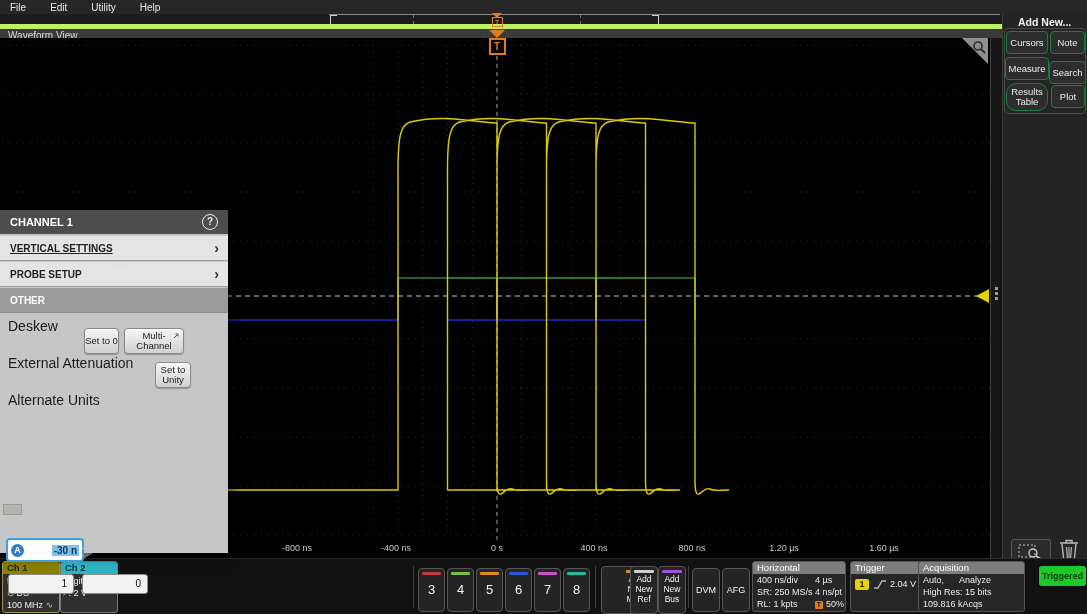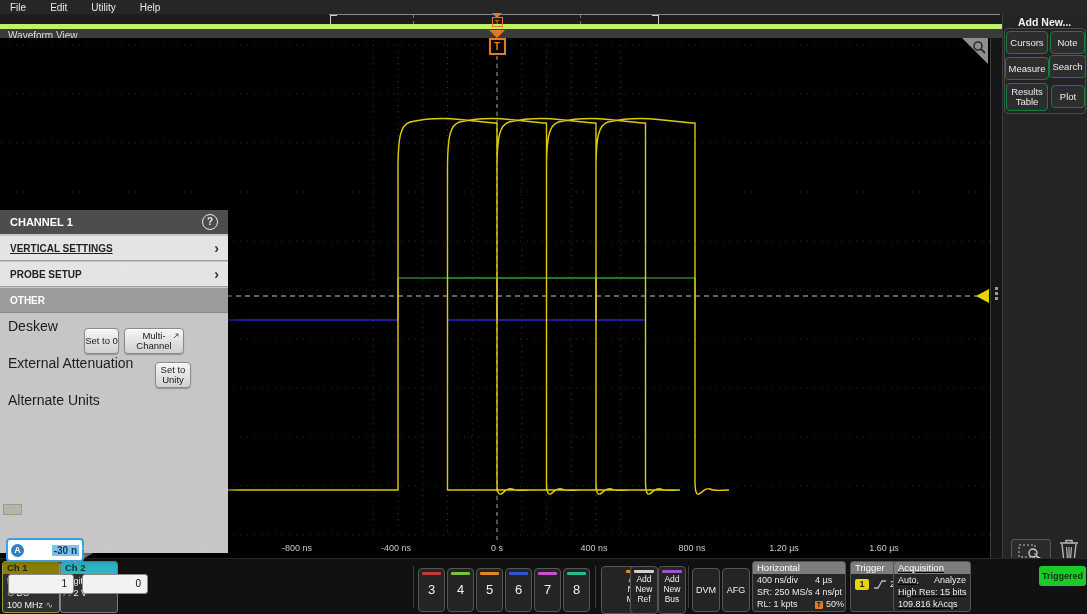--- a/index.html
+++ b/index.html
@@ -247,22 +247,22 @@
 
   <span id="ghost-clock" class="abs">Clock</span>
   <span id="ghost-c1" class="abs">C 1</span>
 
   <div id="rightpanel" class="abs"></div>
   <span id="addnew-title" class="abs">Add New...</span>
   <div id="addnew-box" class="abs"></div>
   <div class="rp-btn abs" style="left:1006px;top:31px;width:40px;height:21px;">Cursors</div>
   <div class="rp-btn abs" style="left:1050px;top:31px;width:33px;height:21px;">Note</div>
   <div class="rp-btn abs" style="left:1005px;top:57px;width:42px;height:21px;">Measure</div>
-  <div class="rp-btn abs" style="left:1049px;top:55px;width:35px;height:21px;">Search</div>
-  <div class="rp-btn abs" style="left:1006px;top:83px;width:40px;height:26px;">Results Table</div>
+  <div class="rp-btn abs" style="left:1049px;top:61px;width:35px;height:21px;">Search</div>
+  <div class="rp-btn abs" style="left:1006px;top:83px;width:40px;height:26px;border-radius:10px;">Results Table</div>
   <div class="rp-btn abs" style="left:1051px;top:85px;width:32px;height:21px;">Plot</div>
 
   <div id="btn-zoombox" class="abs">
     <svg width="26" height="16" viewBox="0 0 26 16">
       <rect x="1" y="1" width="16" height="12" fill="none" stroke="#c9c9c9" stroke-width="1" stroke-dasharray="2 2"></rect>
       <circle cx="15" cy="9" r="4" fill="none" stroke="#c9c9c9" stroke-width="1.4"></circle>
       <line x1="18" y1="12" x2="23" y2="15" stroke="#c9c9c9" stroke-width="1.6"></line>
     </svg>
   </div>
   <div id="btn-trash" class="abs">
@@ -351,21 +351,21 @@
     <div class="hdr">Trigger</div>
     <div class="row" style="margin-top:4px;display:flex;align-items:center;">
       <span id="trig-src">1</span>
       <svg width="14" height="11" viewBox="0 0 14 11" style="margin-right:3px;">
         <polyline points="1,9 5,9 9,2 13,2" fill="none" stroke="#bbb" stroke-width="1.3"></polyline>
       </svg>
       <span>2.04 V</span>
     </div>
   </div>
 
-  <div class="info-panel" style="left:893px;width:78px;text-decoration:underline;">
+  <div class="info-panel" style="left:918px;width:107px;">
     <div class="hdr">Acquisition</div>
     <div class="row"><span>Auto,</span><span class="col2" style="left:40px;">Analyze</span></div>
     <div class="row">High Res: 15 bits</div>
     <div class="row">109.816 kAcqs</div>
   </div>
 
   <div id="triggered" class="abs" style="background: rgb(29, 201, 41);">Triggered</div>
 </div>
 
 </body></html>

